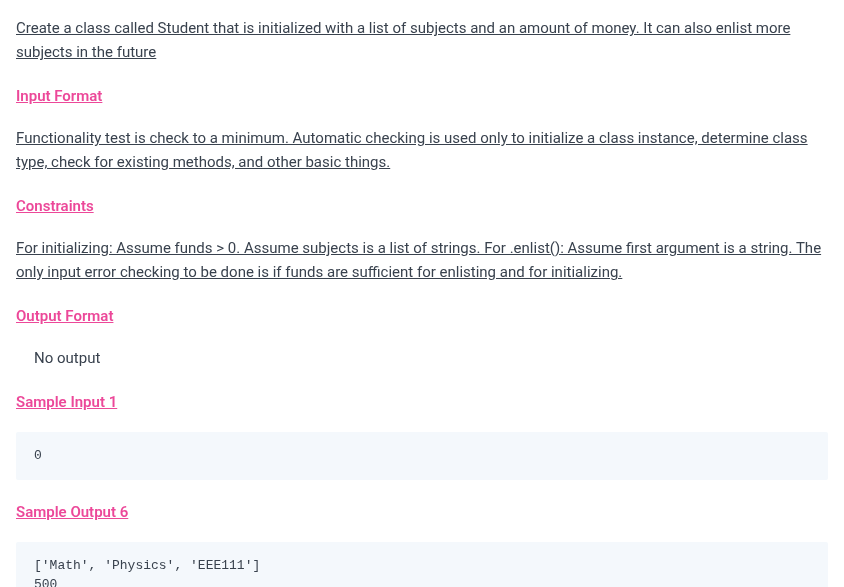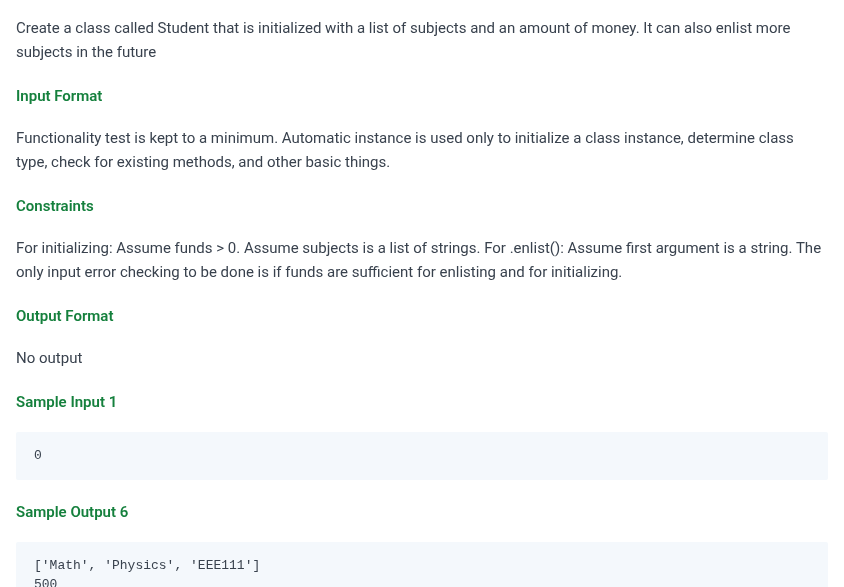--- a/index.html
+++ b/index.html
@@ -12,49 +12,52 @@
       font-size: 15px;
       line-height: 1.6;
       color: #39424e;
       background: #ffffff;
       padding: 16px;
       width: 844px;
     }
     .paragraph {
       margin-bottom: 20px;
       color: #39424e;
+      text-decoration: underline;
     }
     .section-heading {
       font-weight: 600;
-      color: #15803d;
+      color: #ec4899;
       margin-bottom: 18px;
       font-size: 15px;
+      text-decoration: underline;
     }
     .single-line {
       margin-bottom: 20px;
+      margin-left: 18px;
     }
     .code-block {
       background: #f4f8fc;
       padding: 14px 18px;
       margin-bottom: 20px;
       font-family: "Courier New", Courier, monospace;
       font-size: 13px;
       line-height: 1.5;
       color: #39424e;
       white-space: pre;
       border-radius: 2px;
     }
   </style>
 </head>
 <body>
 
 <p class="paragraph">Create a class called Student that is initialized with a list of subjects and an amount of money. It can also enlist more subjects in the future</p>
 
 <p class="section-heading">Input Format</p>
-<p class="paragraph">Functionality test is kept to a minimum. Automatic instance is used only to initialize a class instance, determine class type, check for existing methods, and other basic things.</p>
+<p class="paragraph">Functionality test is check to a minimum. Automatic checking is used only to initialize a class instance, determine class type, check for existing methods, and other basic things.</p>
 
 <p class="section-heading">Constraints</p>
 <p class="paragraph">For initializing: Assume funds &gt; 0. Assume subjects is a list of strings. For .enlist(): Assume first argument is a string. The only input error checking to be done is if funds are sufficient for enlisting and for initializing.</p>
 
 <p class="section-heading">Output Format</p>
 <p class="single-line">No output</p>
 
 <p class="section-heading">Sample Input 1</p>
 <div class="code-block">0</div>
 

